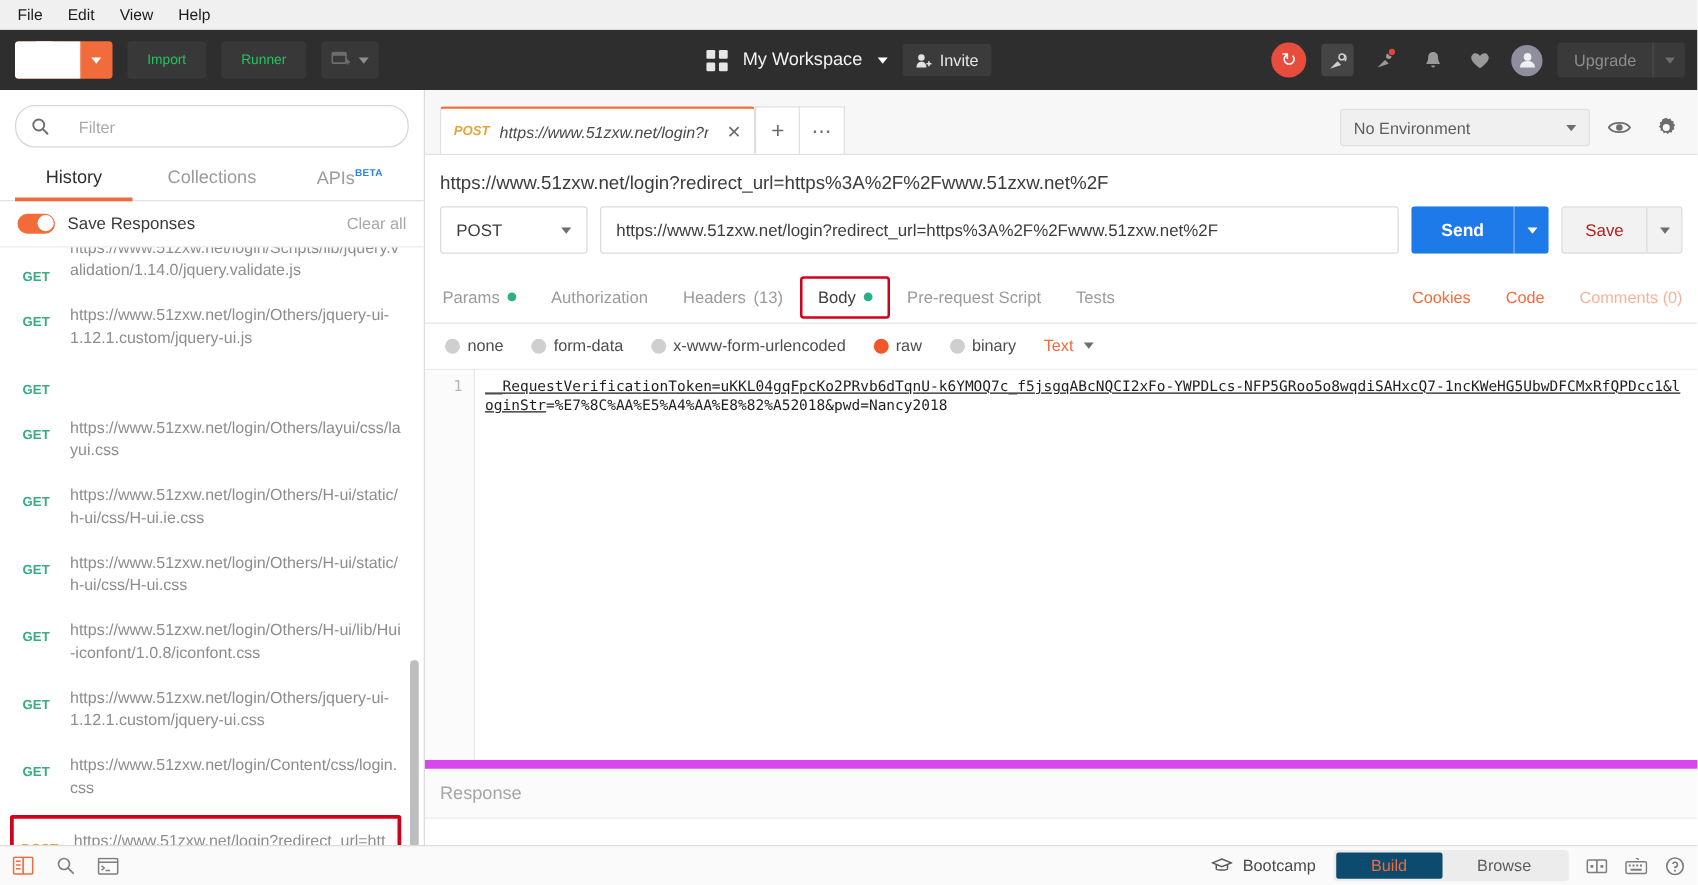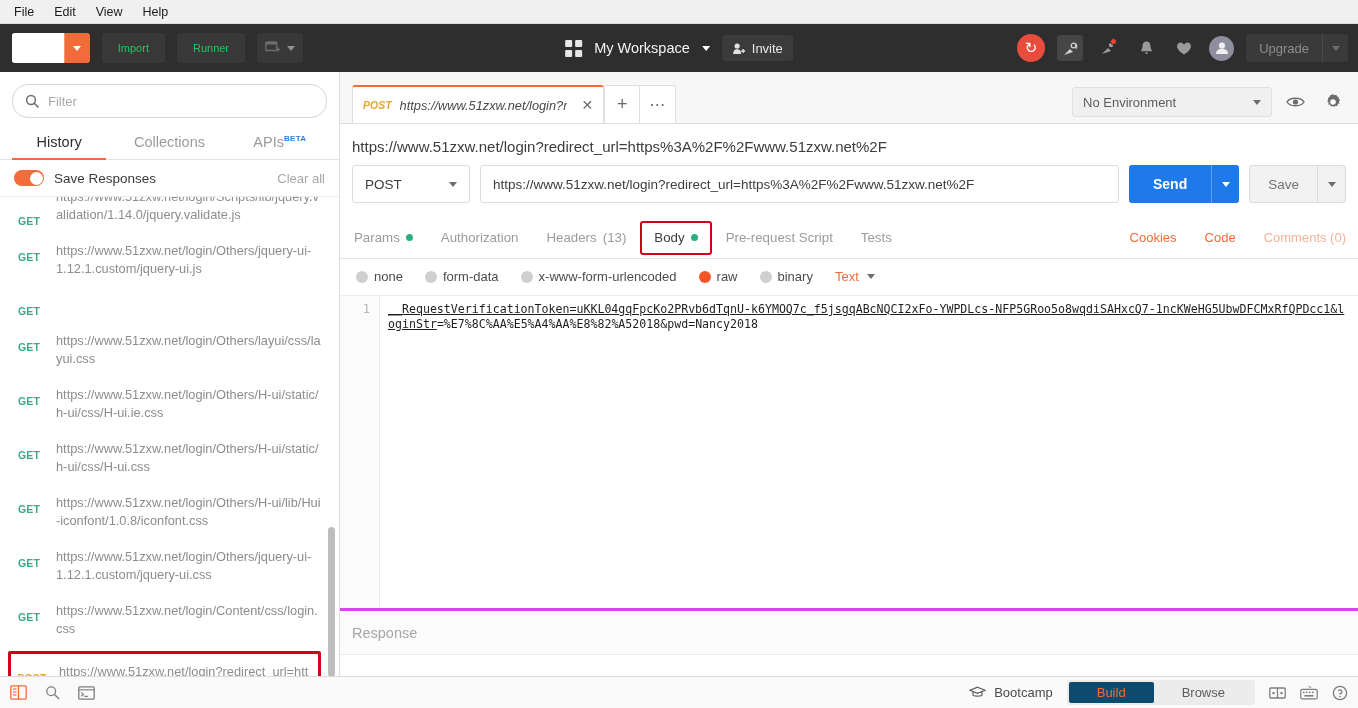--- a/index.html
+++ b/index.html
@@ -95,21 +95,21 @@
 
   
   .body-split { flex: 1 1 auto; display: flex; min-height: 0; }
 
   
   .sidebar { width: 340px; flex: 0 0 340px; border-right: 1px solid #dcdcdc;
              display: flex; flex-direction: column; background: #fff; min-height: 0; }
   .filter-row { padding: 12px 12px 8px 12px; }
   .filter-box {
     height: 30px; border: 1px solid #d6d6d6; border-radius: 16px;
-    display: flex; align-items: center; padding: 16px 12px; gap: 9px;
+    display: flex; align-items: center; padding: 16px 12px; gap: 24px;
   }
   .filter-box .ph { color: #a9a9a9; font-size: 13px; }
   .tabs-row { display: flex; border-bottom: 1px solid #e2e2e2; padding: 0 4px; }
   .stab { flex: 1; text-align: center; padding: 8px 0 9px 0; font-size: 14.5px; color: #9b9b9b;
           position: relative; }
   .stab.active { color: #2e2e2e; }
   .stab.active::after { content: ""; position: absolute; left: 8px; right: 8px; bottom: -1px;
                         height: 2.5px; background: #f26b3a; }
   .beta { font-size: 8px; color: #2f80d8; vertical-align: super; font-weight: bold; letter-spacing: .3px; }
   .saverow { display: flex; align-items: center; justify-content: space-between;
@@ -172,21 +172,21 @@
     display: flex; align-items: center; padding: 0 12px; color: #3d3d3d; font-size: 13.5px;
     overflow: hidden; white-space: nowrap;
   }
   .send-grp { display: flex; height: 38px; border-radius: 3px; overflow: hidden; }
   .send-btn { background: #1e7ae8; color: #fff; font-size: 14px; font-weight: bold;
               display: flex; align-items: center; padding: 0 24px; }
   .send-caret { background: #1e7ae8; width: 28px; display: flex; align-items: center;
                 justify-content: center; border-left: 1px solid rgba(255,255,255,.3); }
   .save-grp { display: flex; height: 38px; border: 1px solid #dcdcdc; border-radius: 3px;
               overflow: hidden; background: #f2f2f2; }
-  .save-btn { color: #737373; font-size: 13.5px; display: flex; align-items: center; padding: 0 18px; }
+  .save-btn { color: #b91c1c; font-size: 13.5px; display: flex; align-items: center; padding: 0 18px; }
   .save-caret { width: 28px; display: flex; align-items: center; justify-content: center;
                 border-left: 1px solid #dcdcdc; }
 
   .reqtabs { display: flex; align-items: center; padding: 0 12px; border-bottom: 1px solid #e4e4e4;
              position: relative; height: 42px; }
   .rqt { font-size: 13.3px; color: #9b9b9b; padding: 0 14px; display: flex; align-items: center;
          gap: 6px; height: 42px; }
   .rqt:first-child { padding-left: 2px; }
   .rqt.boxed { border: 2.5px solid #d0021b; border-radius: 3px; height: 34px; color: #3d3d3d;
                padding: 0 12px; }
@@ -207,21 +207,21 @@
   .editor { flex: 1 1 auto; display: flex; min-height: 0; position: relative; }
   .gutter { width: 40px; flex: 0 0 40px; background: #fbfbfb; border-right: 1px solid #eaeaea;
             padding-top: 6px; }
   .gutter .ln { text-align: right; padding-right: 9px; color: #b6b6b6; font-size: 12px;
                 font-family: "DejaVu Sans Mono", monospace; line-height: 15px; }
   .code { flex: 1 1 auto; padding: 6px 10px 0 8px; overflow: hidden; }
   .code .line { font-family: "DejaVu Sans Mono", monospace; font-size: 11.6px; color: #1f1f1f;
                 line-height: 15px; word-break: break-all; }
   .code .line .u { text-decoration: underline; }
 
-  .resp-bar { height: 46px; flex: 0 0 46px; border-top: 3px solid #d946ef; background: #fbfbfb;
+  .resp-bar { height: 46px; flex: 0 0 46px; border-top: 7px solid #d946ef; background: #fbfbfb;
               display: flex; align-items: center; padding-left: 12px; }
   .resp-bar .lbl { color: #a6a6a6; font-size: 14.5px; }
   .resp-blank { height: 22px; flex: 0 0 22px; background: #fff; border-top: 1px solid #ececec; }
 
   
   .statusbar { height: 32px; flex: 0 0 32px; border-top: 1px solid #dcdcdc; background: #fafafa;
                display: flex; align-items: center; padding: 0 10px; }
   .sb-left { display: flex; align-items: center; gap: 18px; }
   .sb-ic { color: #7d7d7d; display: flex; align-items: center; }
   .sb-ic.accent { color: #f26b3a; }

